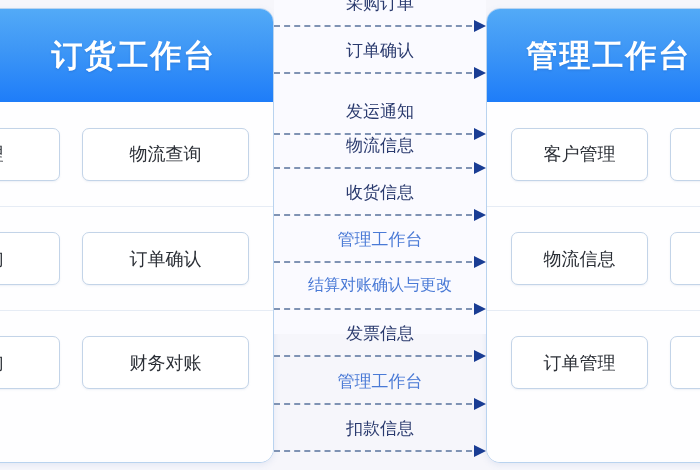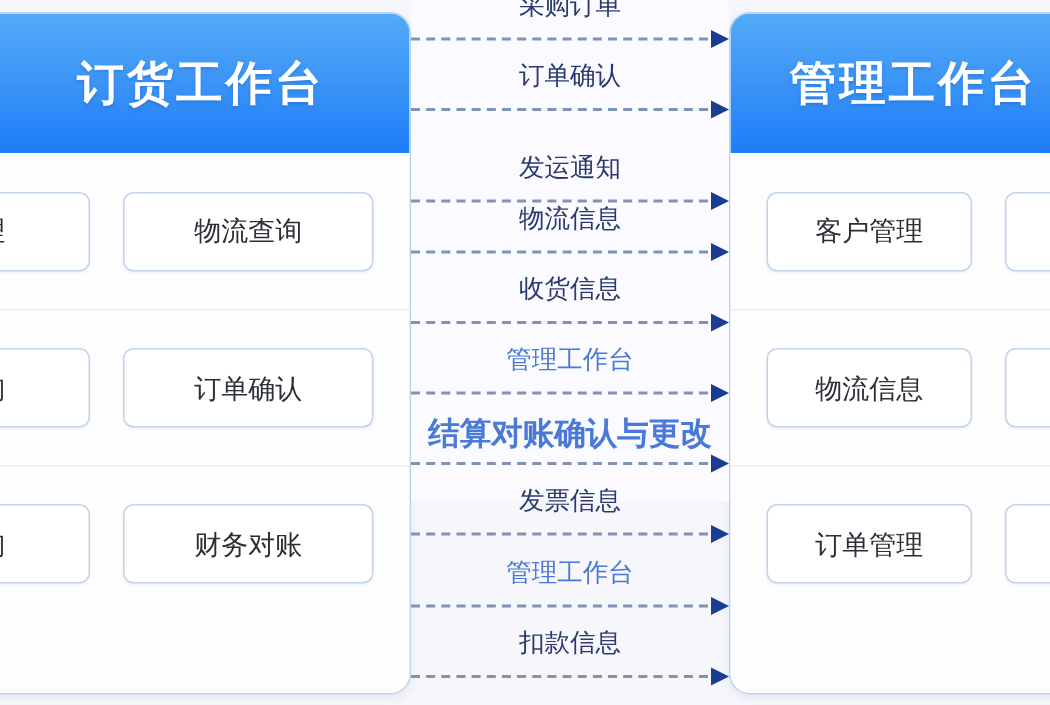--- a/index.html
+++ b/index.html
@@ -122,22 +122,21 @@
     top: 1px;
     text-align: center;
     font-size: 17px;
     white-space: nowrap;
     color: #2a3a6e;
   }
   .flow-label.alt {
     color: #4a7ad6;
   }
   .flow-label.sm {
-    font-size: 21px;
-    font-weight: bold;
+    font-size: 16px;
   }
 
   .flow-arrow {
     position: absolute;
     left: 0;
     top: 29px;
     width: 212px;
     height: 12px;
   }
   .flow-arrow .line {

